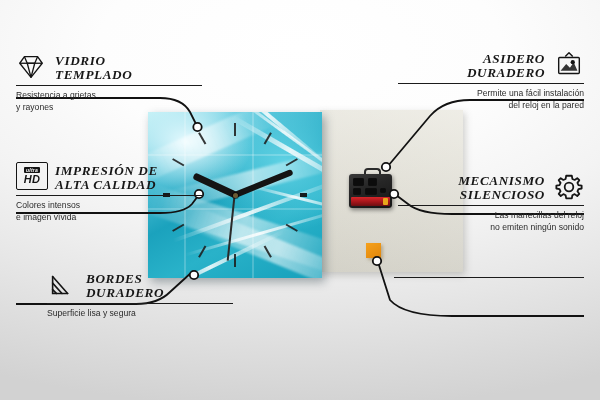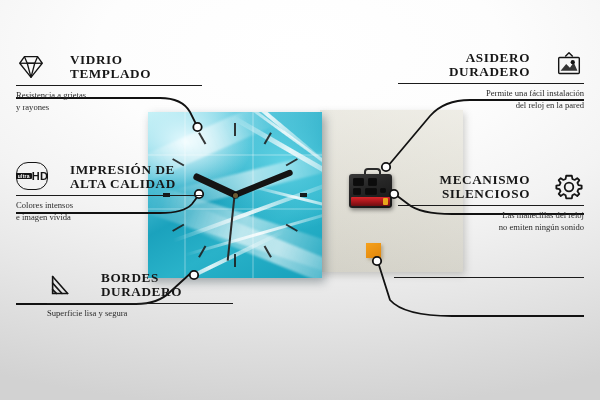--- a/index.html
+++ b/index.html
@@ -115,49 +115,49 @@
     background:#e8a81c; border-radius:1px;
   }
   .spacer-foam {
     position:absolute; left:366px; top:243px; width:15px; height:15px;
     background: linear-gradient(150deg,#f6a11b,#e0860c);
     box-shadow: 2px 2px 3px rgba(120,90,30,.35);
   }
 
   
   .feat { position:absolute; }
-  .feat .row { display:flex; align-items:center; gap:24px; }
+  .feat .row { display:flex; align-items:flex-end; gap:9px;font-style:italic; }
   .feat.left .row { justify-content:flex-start; }
   .feat.right .row { justify-content:flex-end; }
 
   .titlewrap { line-height:1.08; }
   .t1, .t2 {
     font-family:"Liberation Serif", serif;
     font-weight:700; font-size:13.2px; letter-spacing:.6px;
     color:#171717; white-space:nowrap;
   }
   .feat.left .t1, .feat.left .t2 { text-align:left; }
   .feat.right .t1, .feat.right .t2 { text-align:right; }
 
   .rule { height:1.3px; background:#1b1b1b; margin-top:3px; }
 
   .desc {
-    font-family:Liberation Serif, serif;
+    font-family:Liberation Sans, sans-serif;
     font-size:8.6px; color:#2b2b2b; line-height:1.32; margin-top:4px;
     white-space:pre-line;
   }
   .feat.left .desc { text-align:left; }
   .feat.right .desc { text-align:right; }
 
   .icon { width:30px; height:30px; flex:0 0 30px; color:#141414; }
   .icon svg { display:block; width:100%; height:100%; }
 
   .hdbox {
-    width:30px; height:26px; border:1.6px solid #141414; border-radius:12px;
-    display:flex; flex-direction:row; align-items:center; justify-content:center;
+    width:30px; height:26px; border:1.6px solid #141414; border-radius:2px;
+    display:flex; flex-direction:column; align-items:center; justify-content:center;
     font-family:"Liberation Sans", sans-serif; color:#141414; line-height:1;
   }
   .hdbox .u { font-size:5px; font-weight:700; letter-spacing:.2px;
               background:#141414; color:#fff; padding:.5px 2px; border-radius:1px; }
   .hdbox .h { font-size:11px; font-weight:700; letter-spacing:.3px; margin-top:1px; }
 
   
   #links { position:absolute; inset:0; pointer-events:none; }
 </style>
 </head>

